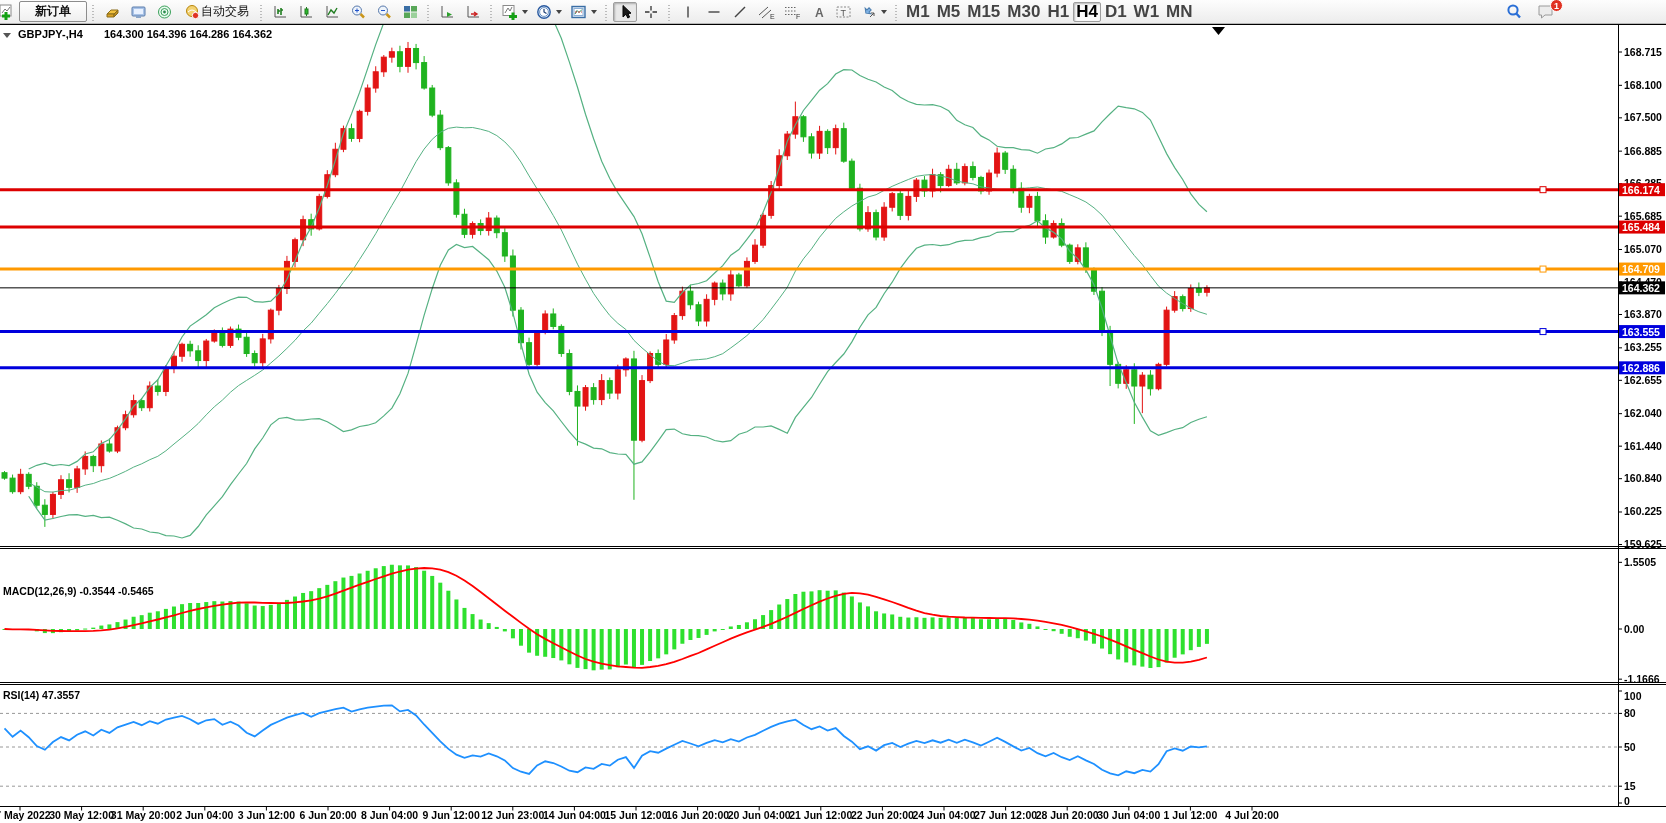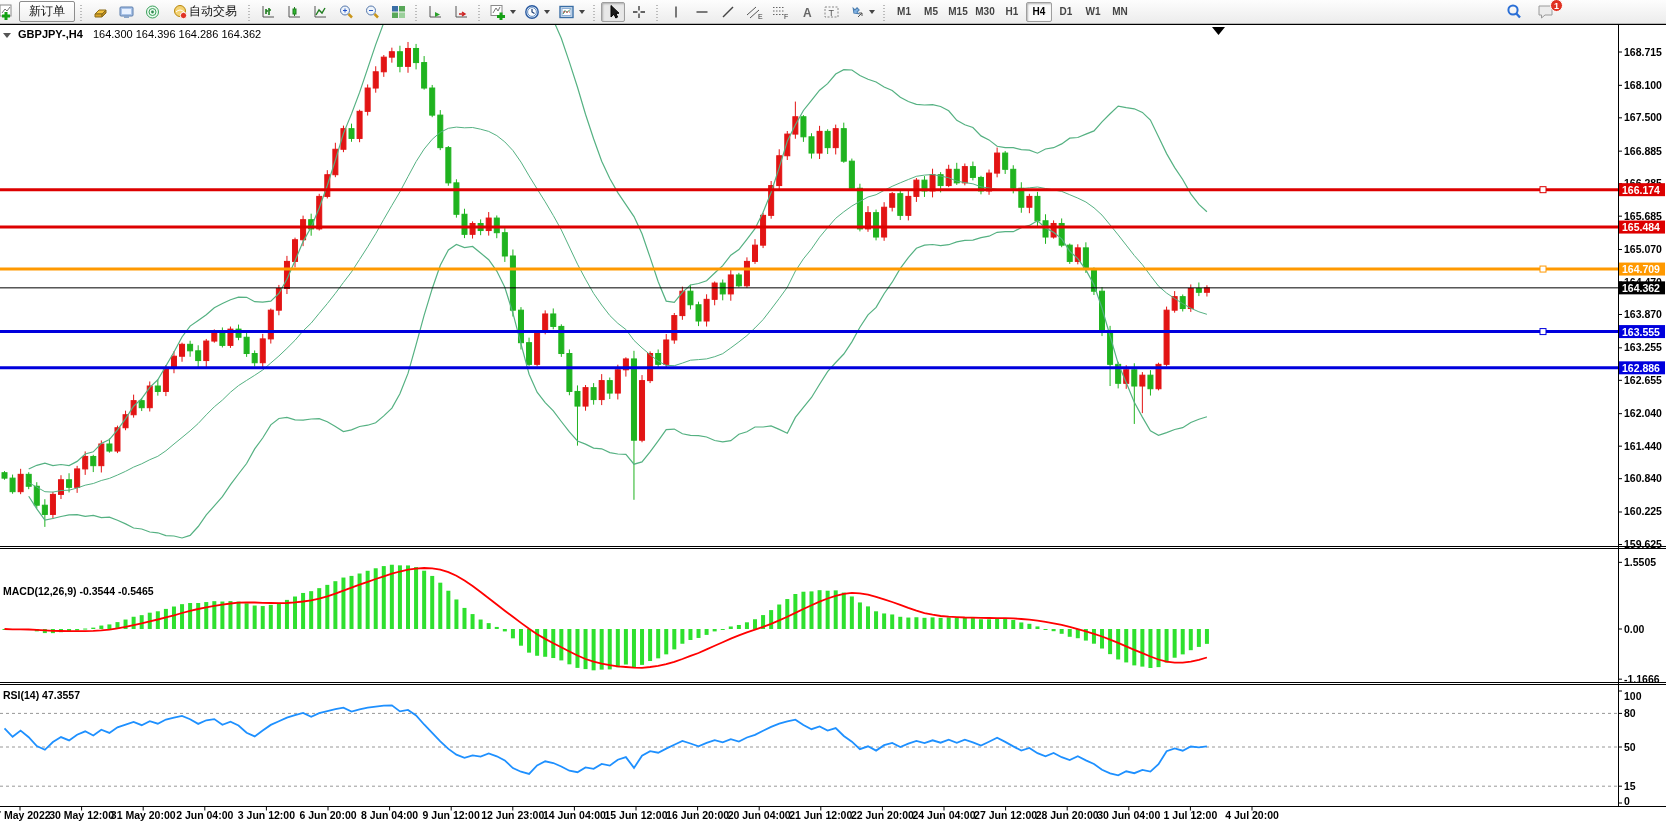--- a/index.html
+++ b/index.html
@@ -13,25 +13,25 @@
     display:flex; align-items:center; gap:2px; padding:0 2px; z-index:5; }
   .grip { width:5px; height:18px; margin:0 2px;
     background:repeating-linear-gradient(#bbb 0 1px, transparent 1px 3px);
     background-size:2px 100%; background-repeat:no-repeat; background-position:1px 2px; }
   .tbtn { height:20px; min-width:24px; padding:0 2px; display:flex; align-items:center;
     justify-content:center; border:1px solid transparent; border-radius:2px; color:#333; }
   .tbtn.active { background:#e8e8e8; border:1px solid #9e9e9e;
     box-shadow:inset 1px 1px 2px rgba(0,0,0,.25); }
   .btn-newchart { margin-left:-9px; }
   .btn-neworder { background:linear-gradient(#ffffff,#efefef); border:1px solid #8d8d8d;
-    padding:0 9px; font-size:12px; font-weight:400; color:#111; height:21px; }
+    padding:0 15px; font-size:12px; font-weight:700; color:#111; height:21px; }
   .btn-autotrade { gap:0; font-size:12px; color:#111; padding:0 5px; }
   .caret { width:0; height:0; border-left:3.5px solid transparent;
     border-right:3.5px solid transparent; border-top:4px solid #444; margin-left:3px; }
-  .tf { font-size:10px; font-weight:700; color:#444; min-width:26px; }
+  .tf { font-size:17px; font-weight:700; color:#444; min-width:26px; }
   .tf.active { background:#fafafa; border:1px solid #9e9e9e;
     box-shadow:inset 1px 1px 2px rgba(0,0,0,.28); color:#000; }
   .tb-right { margin-left:auto; margin-right:106px; display:flex; align-items:center; gap:8px; }
   .badge { position:absolute; right:-6px; top:-4px; background:#e03223; color:#fff;
     border-radius:8px; font-size:9px; font-weight:700; min-width:13px; height:13px;
     line-height:13px; text-align:center; padding:0 2px; border:1px solid #fff; }
   .chat-wrap { position:relative; }
 
   
   #chart { position:absolute; left:0; top:0; }
@@ -871,16 +871,16 @@
       <line x1="1190.4" y1="806.5" x2="1190.4" y2="810.5" stroke="#000"></line>
       <text x="1190.4" y="819" text-anchor="middle" font-size="10.5px" font-weight="600" fill="#000000">1 Jul 12:00</text>
       <line x1="1252" y1="806.5" x2="1252" y2="810.5" stroke="#000"></line>
       <text x="1252" y="819" text-anchor="middle" font-size="10.5px" font-weight="600" fill="#000000">4 Jul 20:00</text>
     </g>
   </svg>
 
 <div class="flt" style="left:3px; top:28px;">
   <span class="sym-caret"></span>
   <span>GBPJPY-,H4</span>
-  <span style="margin-left:7px; font-weight:400;">164.300 164.396 164.286 164.362</span>
+  <span style="margin-left:18px; font-weight:700;">164.300 164.396 164.286 164.362</span>
 </div>
 <div class="flt" style="left:3px; top:553px; font-size:10.5px;margin-top:32px;">MACD(12,26,9) -0.3544 -0.5465</div>
 <div class="flt" style="left:3px; top:689px; font-size:10.5px;text-align:right;">RSI(14) 47.3557</div>
 
 </body></html>

